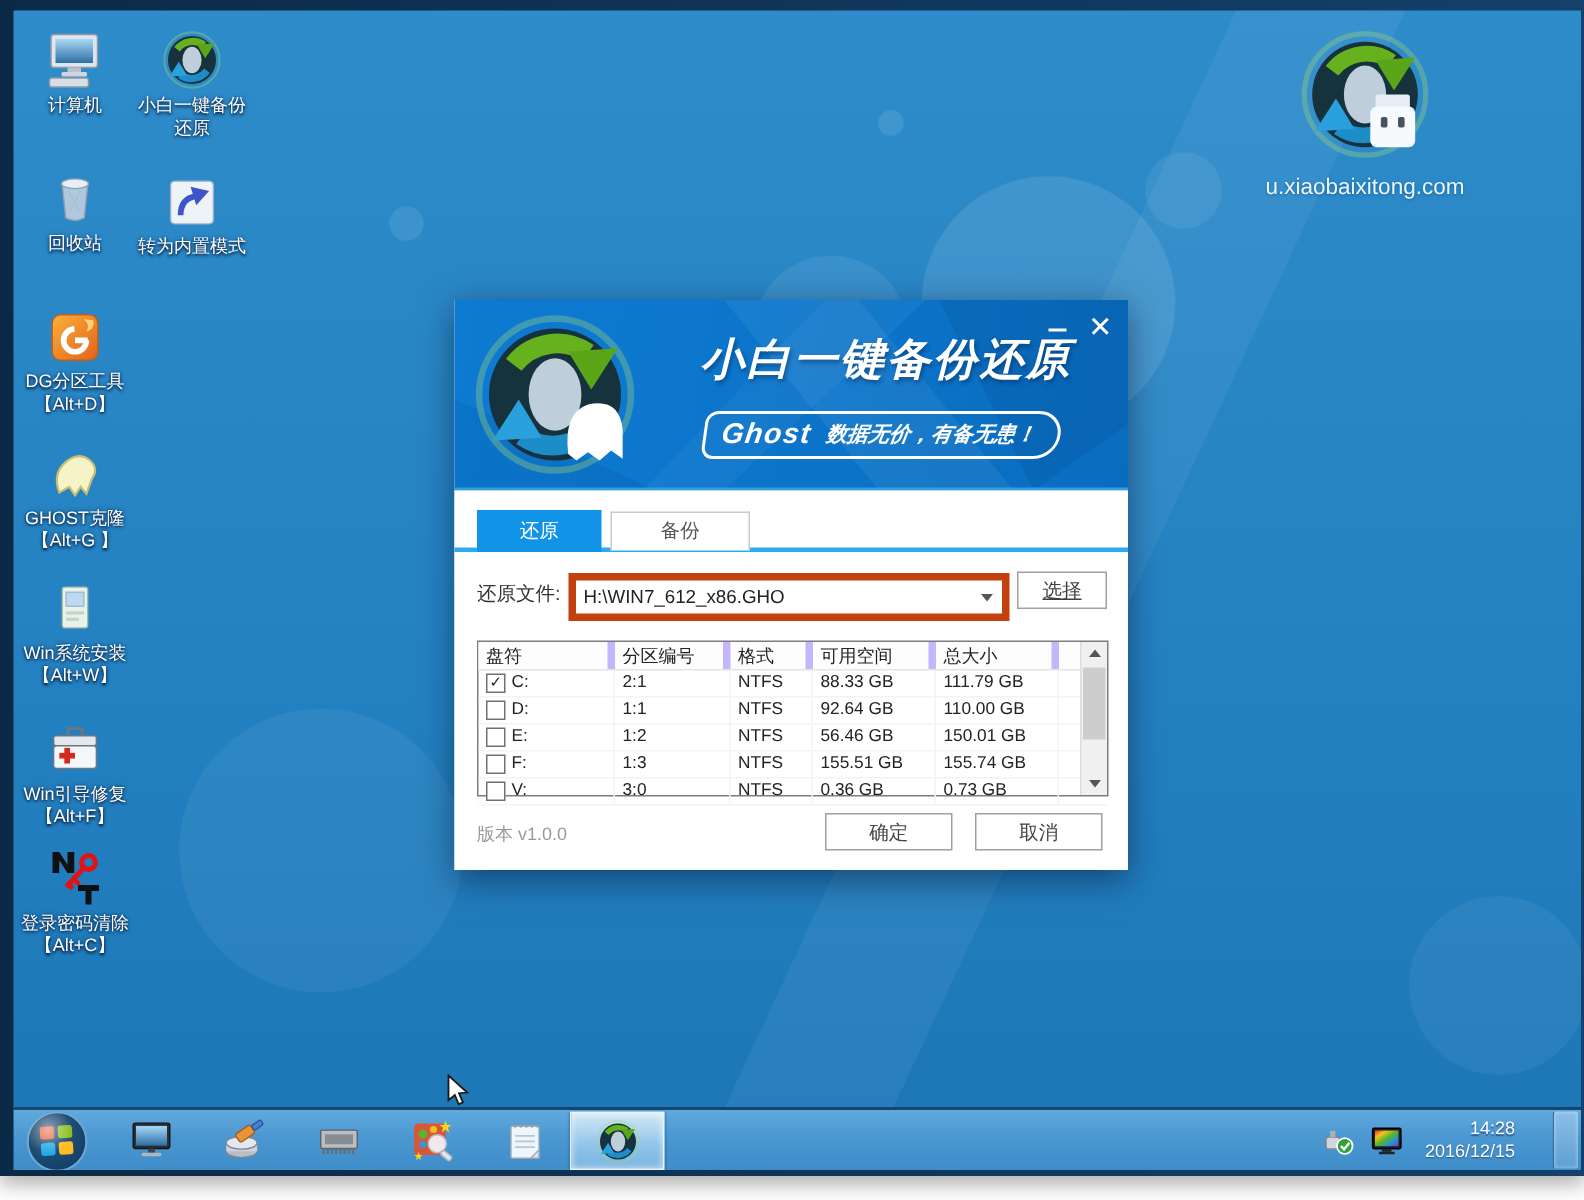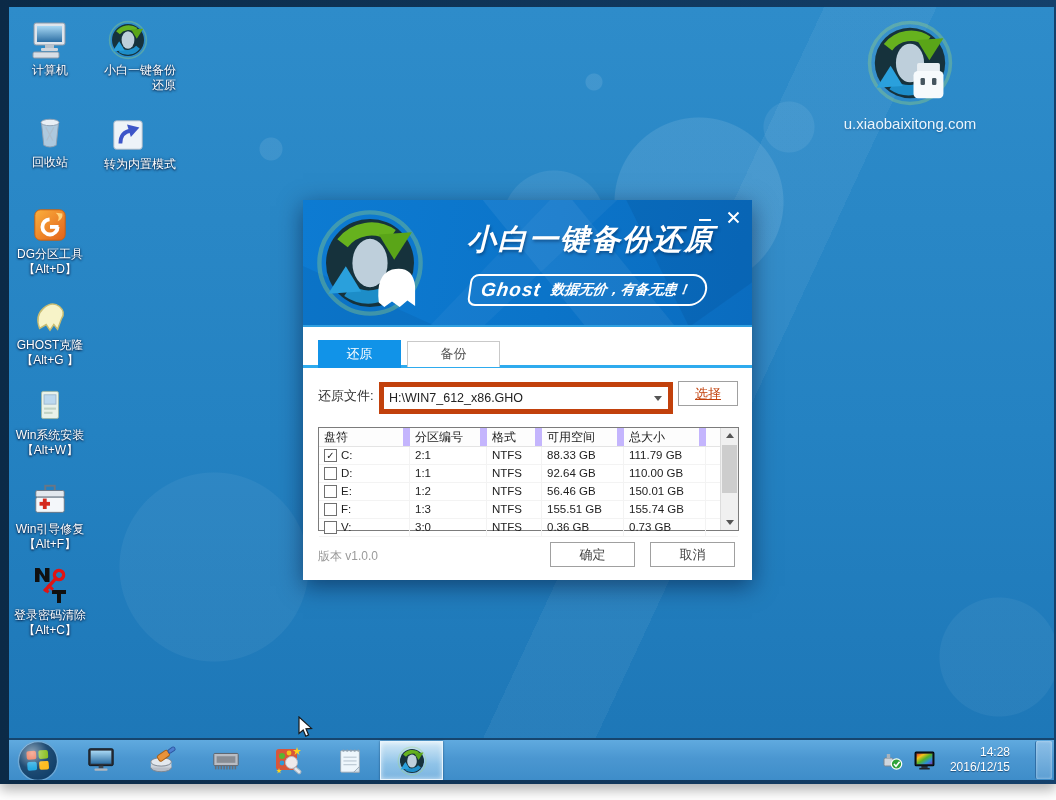--- a/index.html
+++ b/index.html
@@ -16,21 +16,21 @@
       radial-gradient(circle 12px at 262px 142px, rgba(255,255,255,.09) 0 11px, transparent 12px),
       radial-gradient(circle 9px at 585px 75px, rgba(255,255,255,.10) 0 8px, transparent 9px),
       radial-gradient(circle 26px at 780px 120px, rgba(255,255,255,.07) 0 25px, transparent 26px),
       radial-gradient(circle 95px at 205px 560px, rgba(255,255,255,.05) 0 94px, transparent 95px),
       radial-gradient(circle 60px at 990px 650px, rgba(255,255,255,.05) 0 59px, transparent 60px),
       linear-gradient(115deg, transparent 58%, rgba(255,255,255,.05) 58%, rgba(255,255,255,.05) 66%, transparent 66%),
       linear-gradient(180deg,#2e8cca 0%,#2482c2 55%,#1d76b6 100%);}
 
   
   .dicon{position:absolute;width:80px;text-align:center;cursor:default;}
-  .dicon.col2{width:96px;text-align:right;}
+  .dicon.col2{width:96px;}
   .dicon-art{height:42px;display:flex;align-items:flex-end;justify-content:center;}
   .dicon-label{margin-top:3px;color:#fff;font-size:12px;line-height:15px;white-space:pre-line;
                text-shadow:0 1px 2px rgba(0,10,40,.85),0 0 3px rgba(0,10,40,.55);}
 
   
   .brand{position:absolute;left:758px;top:12px;width:286px;text-align:center;}
   .brand-title{color:#fff;font-size:22px;font-weight:bold;letter-spacing:1px;margin-top:2px;
                text-shadow:0 2px 3px rgba(0,40,90,.45);}
   .brand-url{color:#eaf5fd;font-size:15px;margin-top:4px;text-shadow:0 1px 2px rgba(0,40,90,.4);}
 
@@ -74,30 +74,30 @@
   .combo{position:absolute;left:76px;top:14px;width:284px;height:22px;border:5px solid #c2410c;
          background:#fff;box-sizing:content-box;cursor:pointer;}
   .combo-text{position:absolute;left:5px;top:4px;font-size:12.5px;color:#222;white-space:nowrap;}
   .combo-btn{position:absolute;right:2px;top:2px;bottom:2px;width:16px;display:flex;
              align-items:center;justify-content:center;}
   .tri-down{width:0;height:0;border-left:4px solid transparent;border-right:4px solid transparent;
             border-top:5px solid #555;}
   .tri-up{width:0;height:0;border-left:4px solid transparent;border-right:4px solid transparent;
           border-bottom:5px solid #555;}
   .btn{background:#fff;border:1px solid #a0a0a0;font-size:13px;font-family:inherit;cursor:pointer;padding:0;}
-  .btn-select{position:absolute;left:375px;top:13px;width:60px;height:25px;color:#c2410c;text-decoration:underline;}
+  .btn-select{position:absolute;left:375px;top:13px;width:60px;height:25px;color:#404040;text-decoration:underline;}
   .btn-ok{position:absolute;left:247px;top:174px;width:85px;height:25px;color:#444;}
   .btn-cancel{position:absolute;left:347px;top:174px;width:85px;height:25px;color:#444;}
   .version{position:absolute;left:15px;top:180px;font-size:12px;color:#9a9a9a;}
 
   .ltable{position:absolute;left:15px;top:59px;width:421px;height:104px;border:1px solid #7c7c7c;
           background:#fff;box-sizing:border-box;}
   .thead{display:flex;height:18px;border-bottom:1px solid #e4e4e4;background:#fdfdfd;}
   .th{font-size:12px;color:#222;line-height:18px;padding-left:5px;box-sizing:border-box;
-      border-right:7px solid #c4b5fd;white-space:nowrap;overflow:hidden;}
+      border-right:5px solid #c4b5fd;white-space:nowrap;overflow:hidden;}
   .trow{display:flex;height:17px;align-items:center;border-bottom:1px solid #f3f3f3;}
   .td{font-size:11.5px;color:#222;line-height:17px;padding-left:5px;box-sizing:border-box;
       border-right:1px solid #f3f3f3;white-space:nowrap;overflow:hidden;height:17px;}
   .c0{width:91px;display:flex;align-items:center;}
   .c1{width:77px;}.c2{width:55px;}.c3{width:82px;}.c4{width:82px;}
   .cb{display:inline-block;width:11px;height:11px;border:1px solid #707070;background:#fff;
       margin-right:4px;font-size:10px;line-height:11px;text-align:center;color:#222;flex:none;}
   .vscroll{position:absolute;right:0;top:0;bottom:0;width:17px;background:#f0f0f0;
            border-left:1px solid #dcdcdc;}
   .sb-up,.sb-down{position:absolute;left:0;right:0;height:15px;display:flex;align-items:center;

